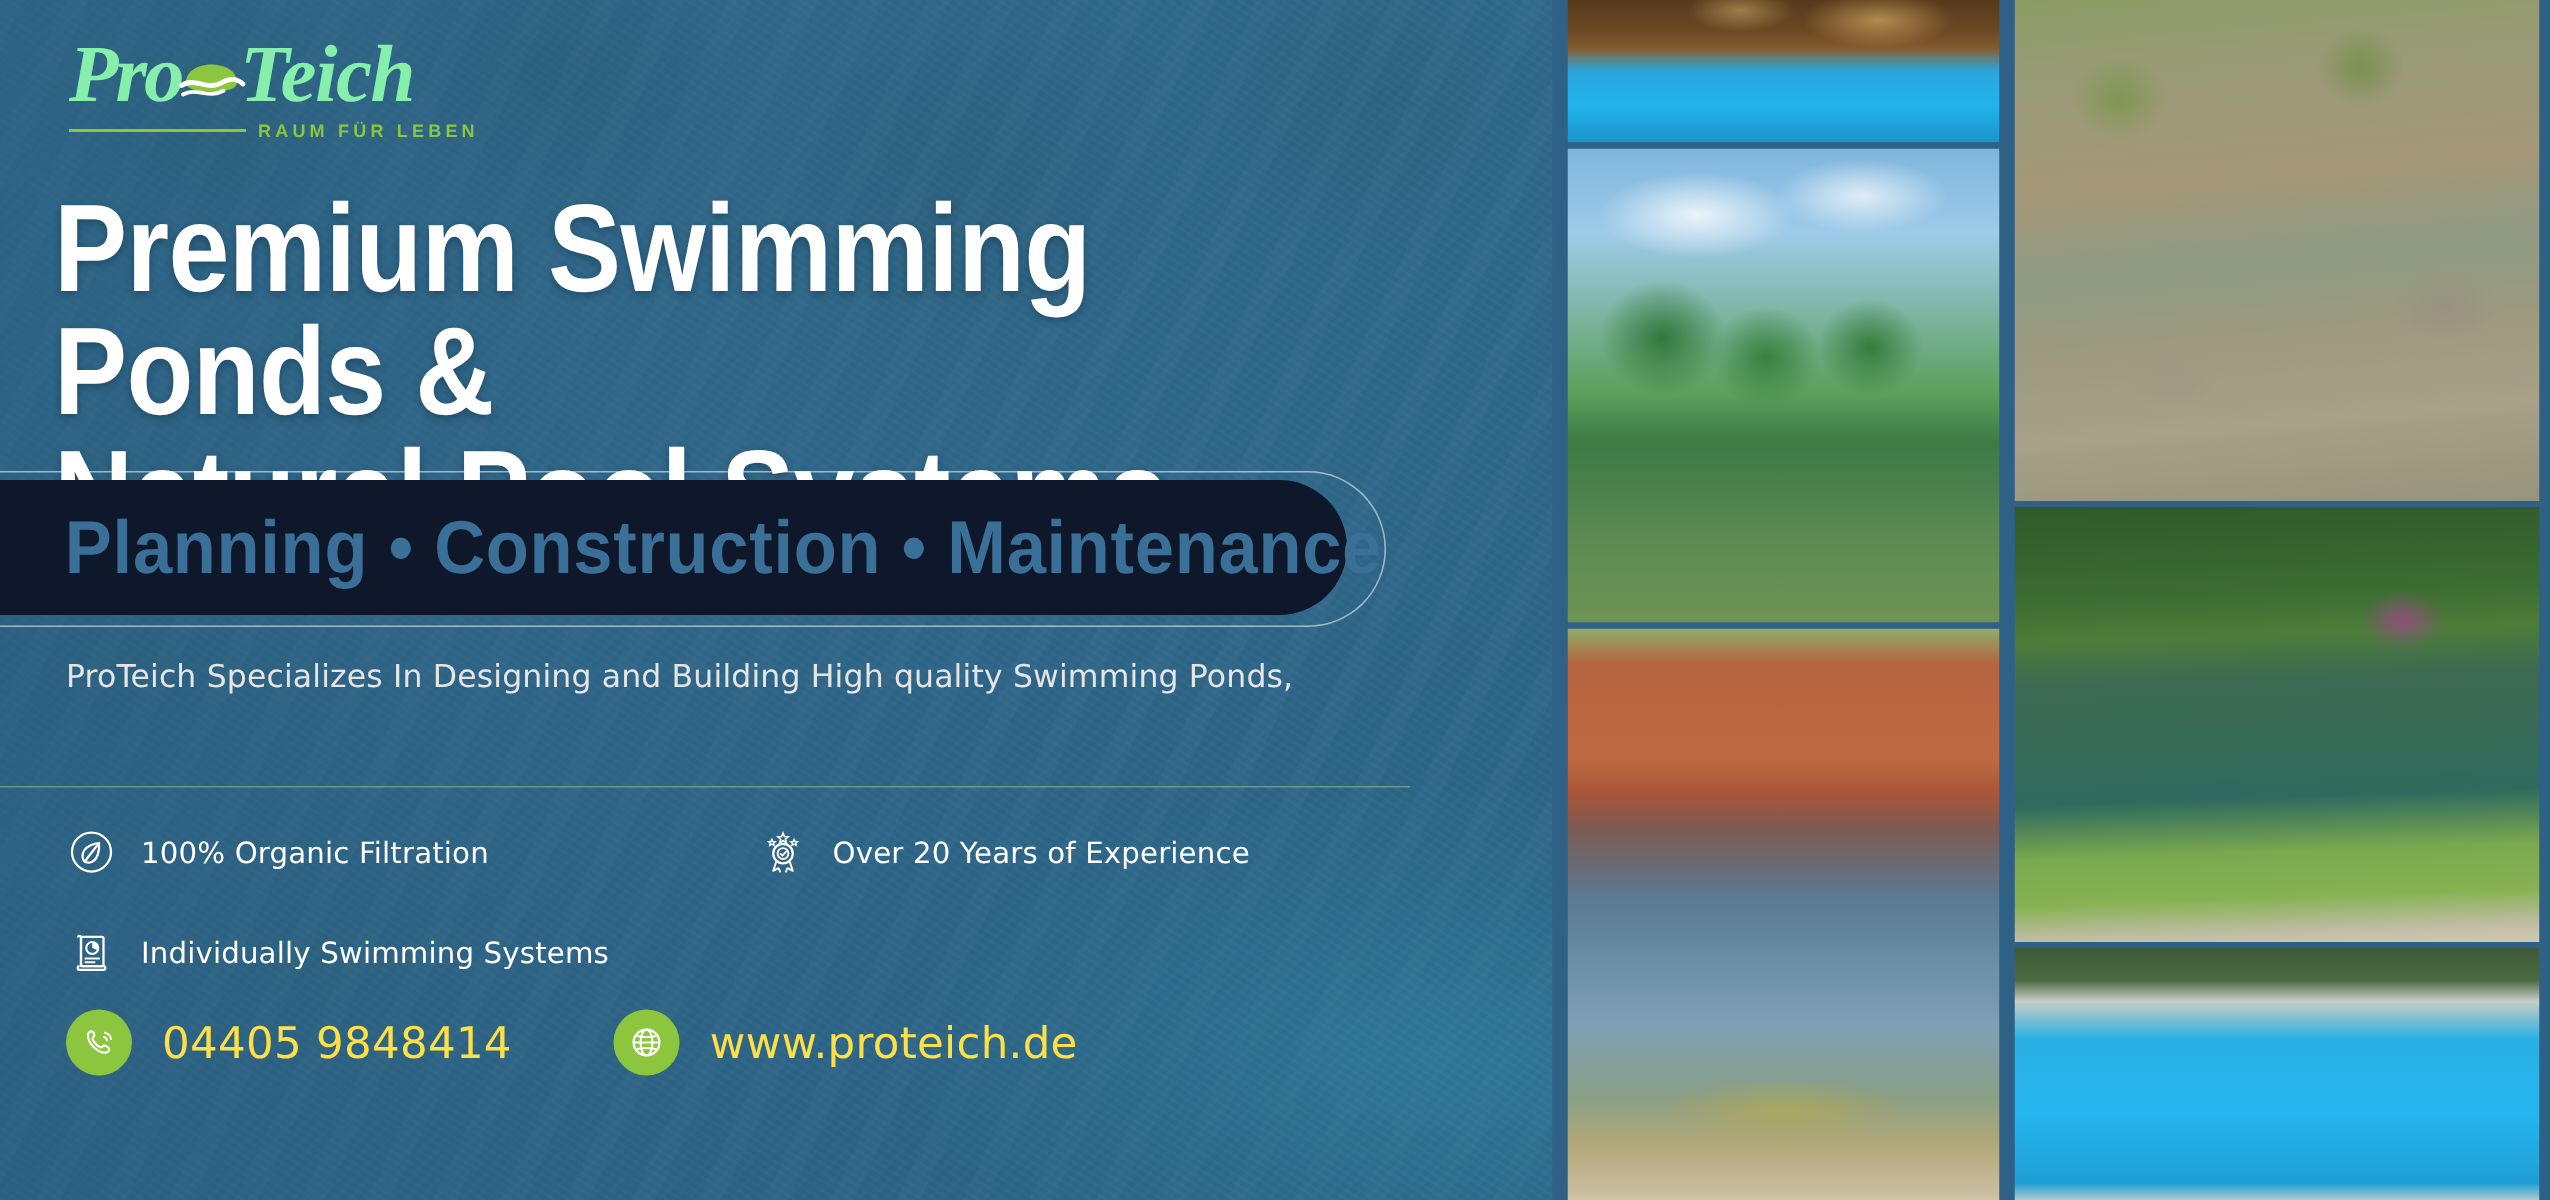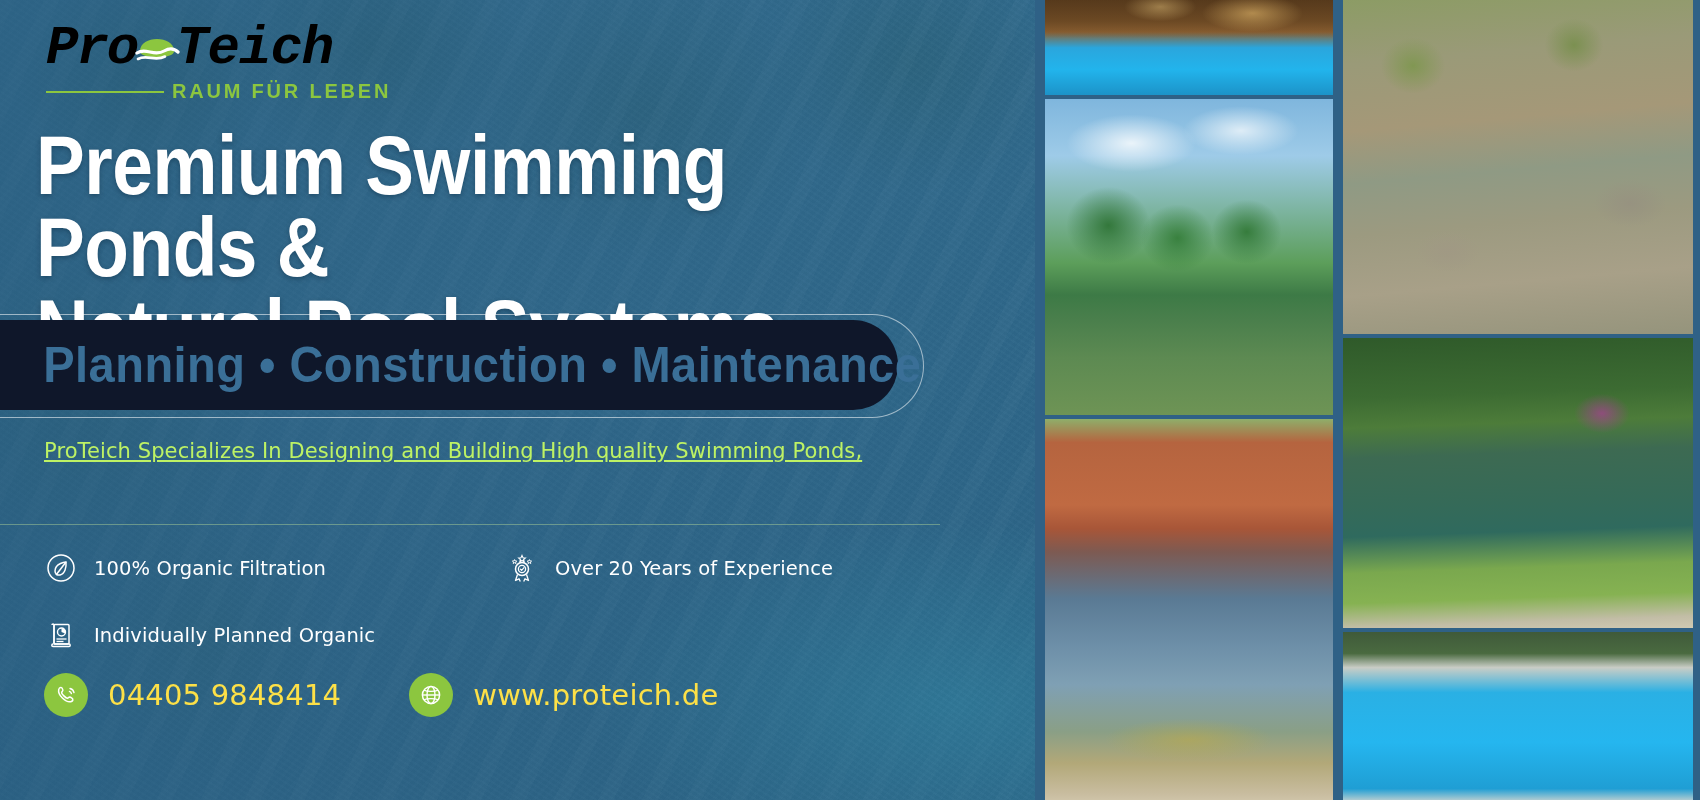--- a/index.html
+++ b/index.html
@@ -56,38 +56,38 @@
   }
   .content {
     position:relative;
     z-index:4;
     width:100%; height:100%;
   }
 
   
   .logo-block { position:absolute; left:46px; top:22px; }
   .logo-word {
-    font-family:Liberation Mono, monospace;
+    font-family:Liberation Serif, serif;
     font-size:54px; font-weight:bold; font-style:italic;
-    color:#000000; letter-spacing:-1px; line-height:1;
+    color:#86efac; letter-spacing:-1px; line-height:1;
     position:relative; white-space:nowrap;
   }
   .logo-word .pro { letter-spacing:-2px; }
   .logo-leaf {
     display:inline-block; position:relative;
     width:46px; height:44px; vertical-align:-6px; margin:0 -4px 0 -3px;
   }
   .logo-leaf svg { position:absolute; left:0; top:0; }
   .logo-rule {
     display:flex; align-items:center; gap:8px;
     margin-top:4px;
   }
   .logo-rule .line { height:2px; background:#8cc63f; width:118px; }
   .logo-tag {
-    font-size:20px; font-weight:bold; color:#8cc63f;
+    font-size:12px; font-weight:bold; color:#8cc63f;
     letter-spacing:2.8px; font-family:"Liberation Sans", sans-serif;text-align:center;
   }
 
   
   .headline {
     position:absolute; left:36px; top:125px;
     font-family:"Liberation Sans Narrow","Liberation Sans", sans-serif;
     font-weight:bold;
     font-size:83px;
     line-height:.99;
@@ -127,23 +127,22 @@
     white-space:nowrap;
   }
 
   
   .desc {
     position:absolute; left:44px; top:430px;
     width:880px;
     font-family:"DejaVu Sans","Liberation Sans", sans-serif;
     font-size:21px;
     line-height:42px;
-    color:#bef264;
+    color:#e5e5e5;
     letter-spacing:.1px;
-    text-decoration:underline;
   }
   .divider {
     position:absolute; left:0; top:524px; width:940px;
     height:1px; background:rgba(180,215,150,.45);
   }
 
   
   .features {
     position:absolute; left:44px; top:545px;
     width:940px;
@@ -333,21 +332,21 @@
           <span class="ficon">
             <svg width="30" height="30" viewBox="0 0 30 30">
               <path d="M6 5 C6 3.5, 8 3.5, 8 5 L8 24 L23 24 C24.6 24, 24.6 26.5, 23 26.5 L7 26.5 C5.4 26.5, 5.4 24, 7 24" fill="none" stroke="#fff" stroke-width="1.5" stroke-linejoin="round"></path>
               <rect x="8" y="4.5" width="15" height="19.5" rx="1" fill="none" stroke="#fff" stroke-width="1.5"></rect>
               <circle cx="15.5" cy="12" r="4" fill="none" stroke="#fff" stroke-width="1.4"></circle>
               <path d="M15.5 12 L15.5 8 A4 4 0 0 1 19.2 13.5 Z" fill="#fff"></path>
               <line x1="10.5" y1="19" x2="20.5" y2="19" stroke="#fff" stroke-width="1.3"></line>
               <line x1="10.5" y1="21.5" x2="17.5" y2="21.5" stroke="#fff" stroke-width="1.3"></line>
             </svg>
           </span>
-          <span class="flabel">Individually Planned Organic</span>
+          <span class="flabel">Individually Swimming Systems</span>
         </div>
 
 
       </div>
 
       <div class="contact">
         <span class="cbadge">
           <svg width="24" height="24" viewBox="0 0 24 24">
             <path d="M7.2 4.6 C6.2 4.4, 5 5.4, 4.7 6.6 C4.2 9, 6 12.6, 8.4 15 C10.8 17.4, 14.4 19.2, 16.8 18.7 C18 18.4, 19 17.2, 18.8 16.2 C18.7 15.6, 16.6 14.2, 15.7 14 C15 13.9, 14.2 15, 13.6 15.2 C12.8 15.4, 11 14, 9.9 12.9 C8.8 11.8, 7.5 10, 7.7 9.2 C7.9 8.6, 9 7.8, 8.9 7.1 C8.7 6.2, 7.8 4.7, 7.2 4.6 Z" fill="none" stroke="#ffffff" stroke-width="1.5" stroke-linejoin="round"></path>
             <path d="M16 5.5 C18.2 6, 19.6 7.6, 20 9.6" fill="none" stroke="#ffffff" stroke-width="1.4" stroke-linecap="round"></path>

